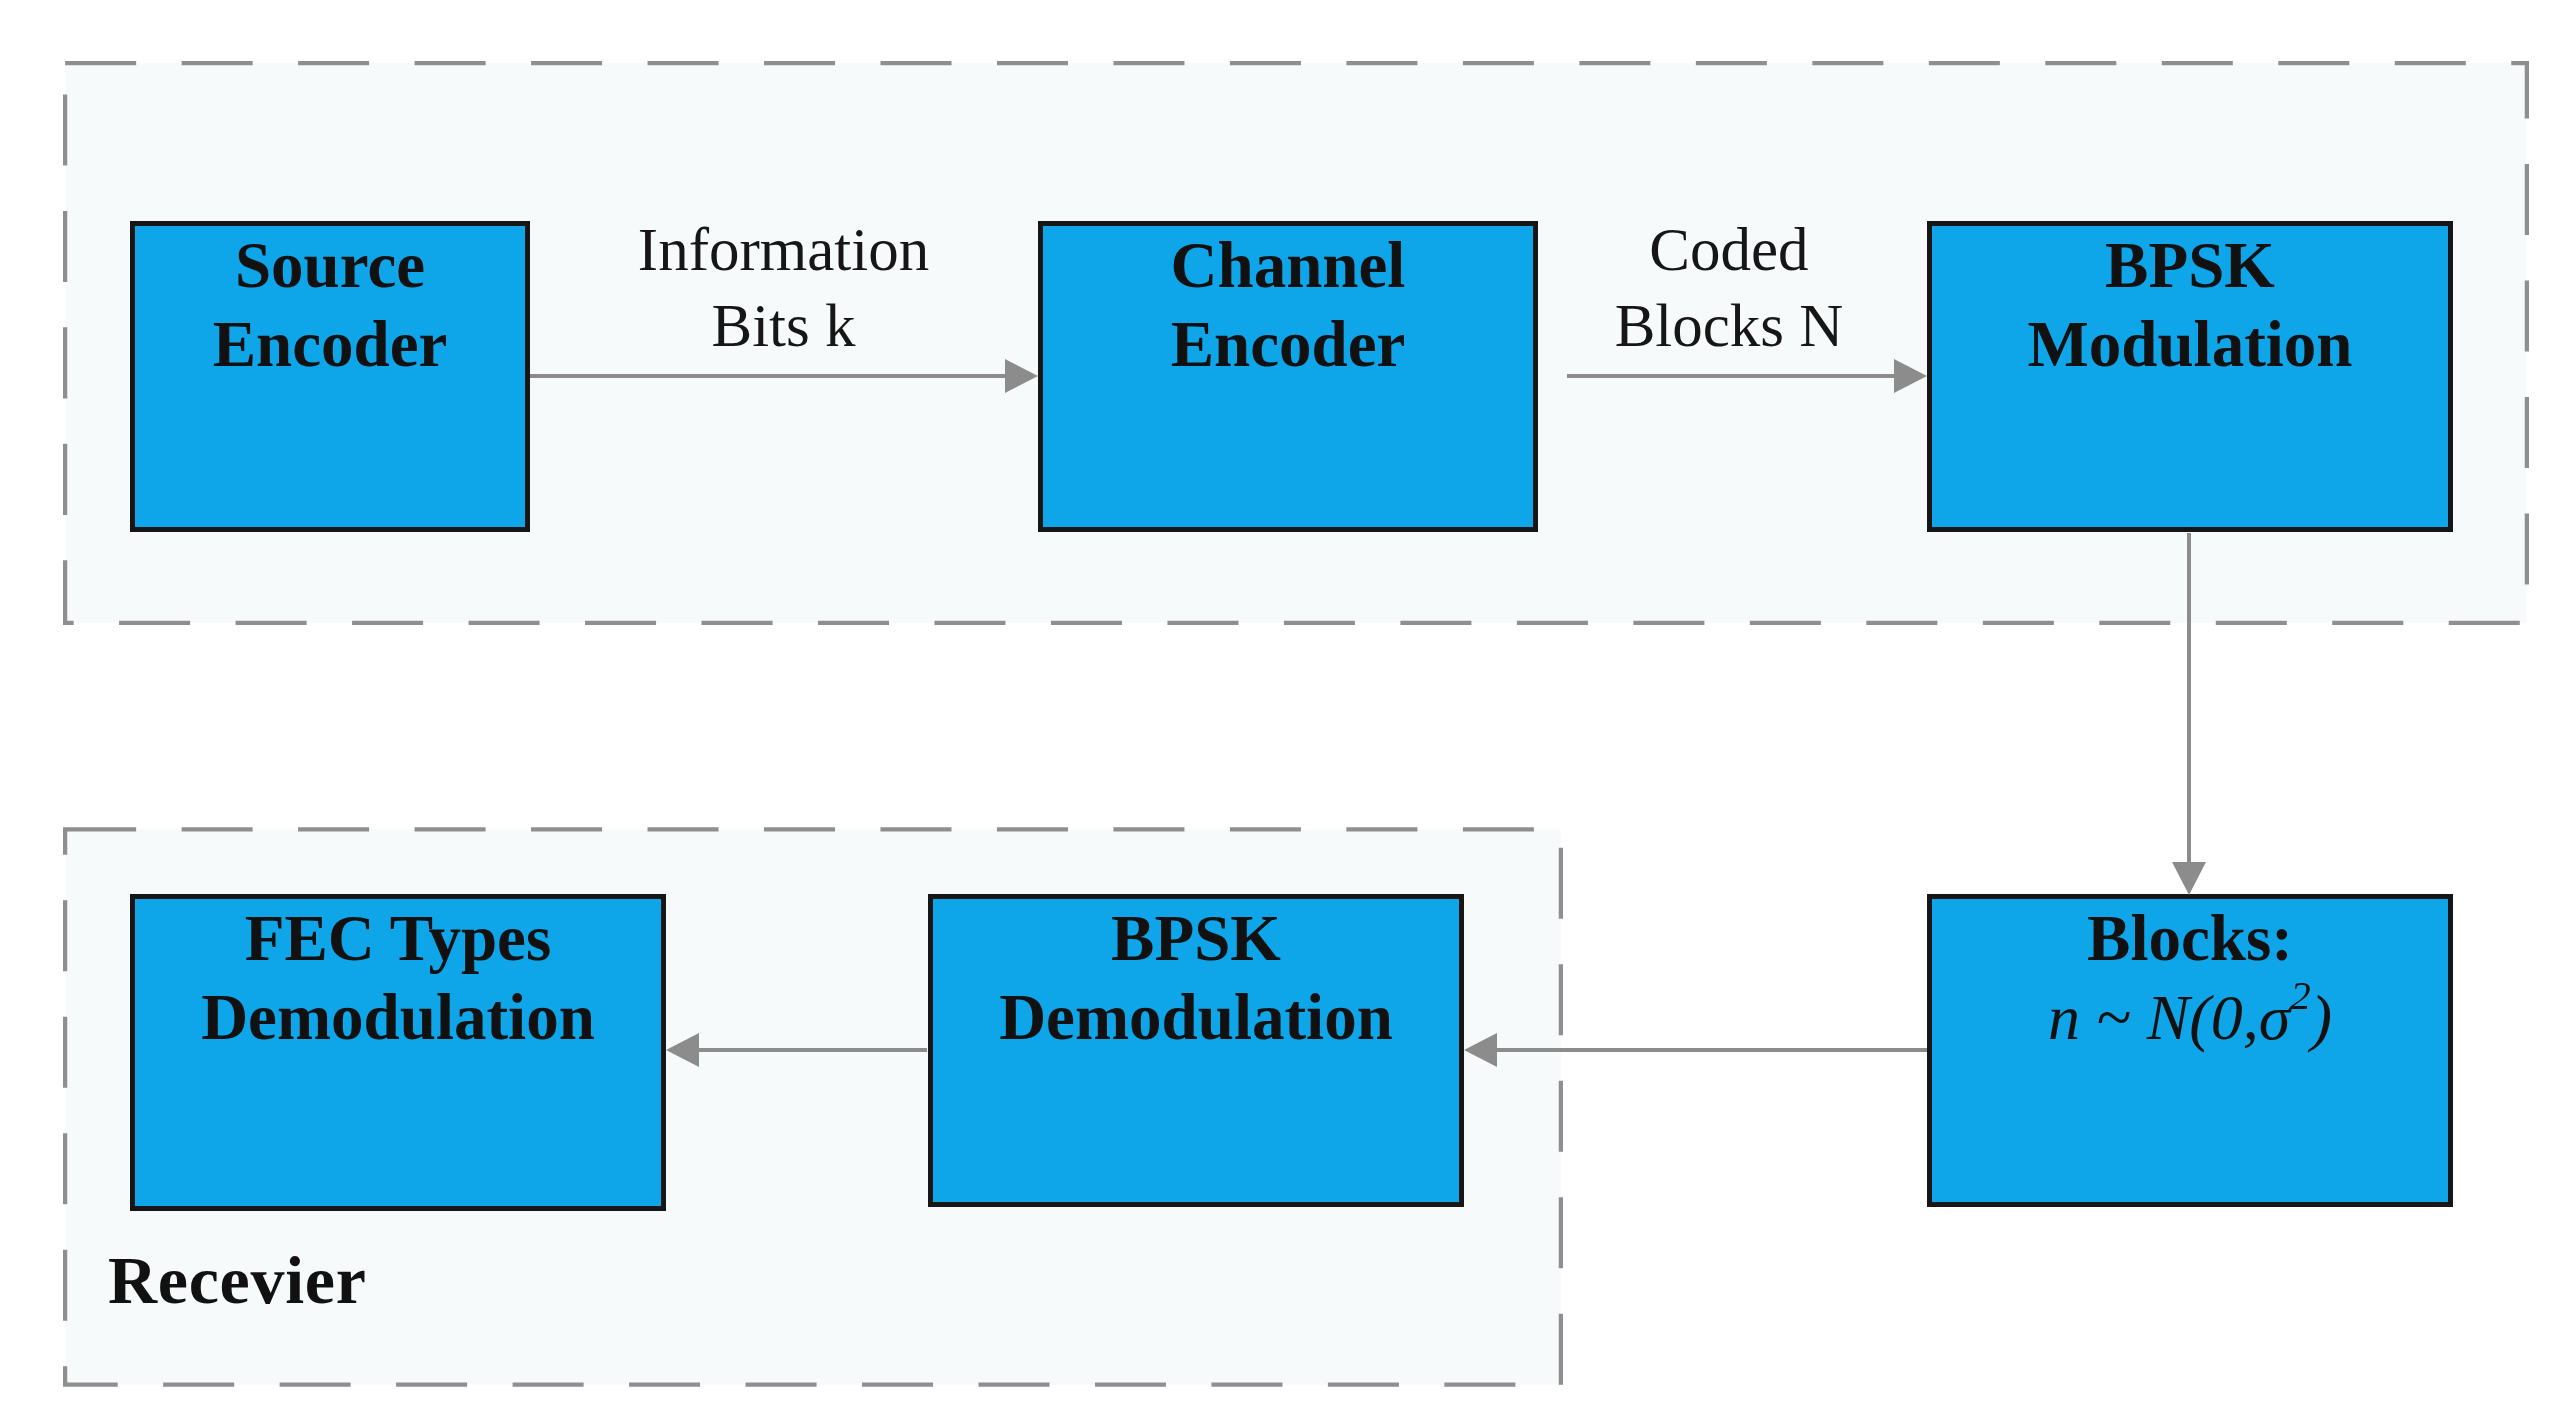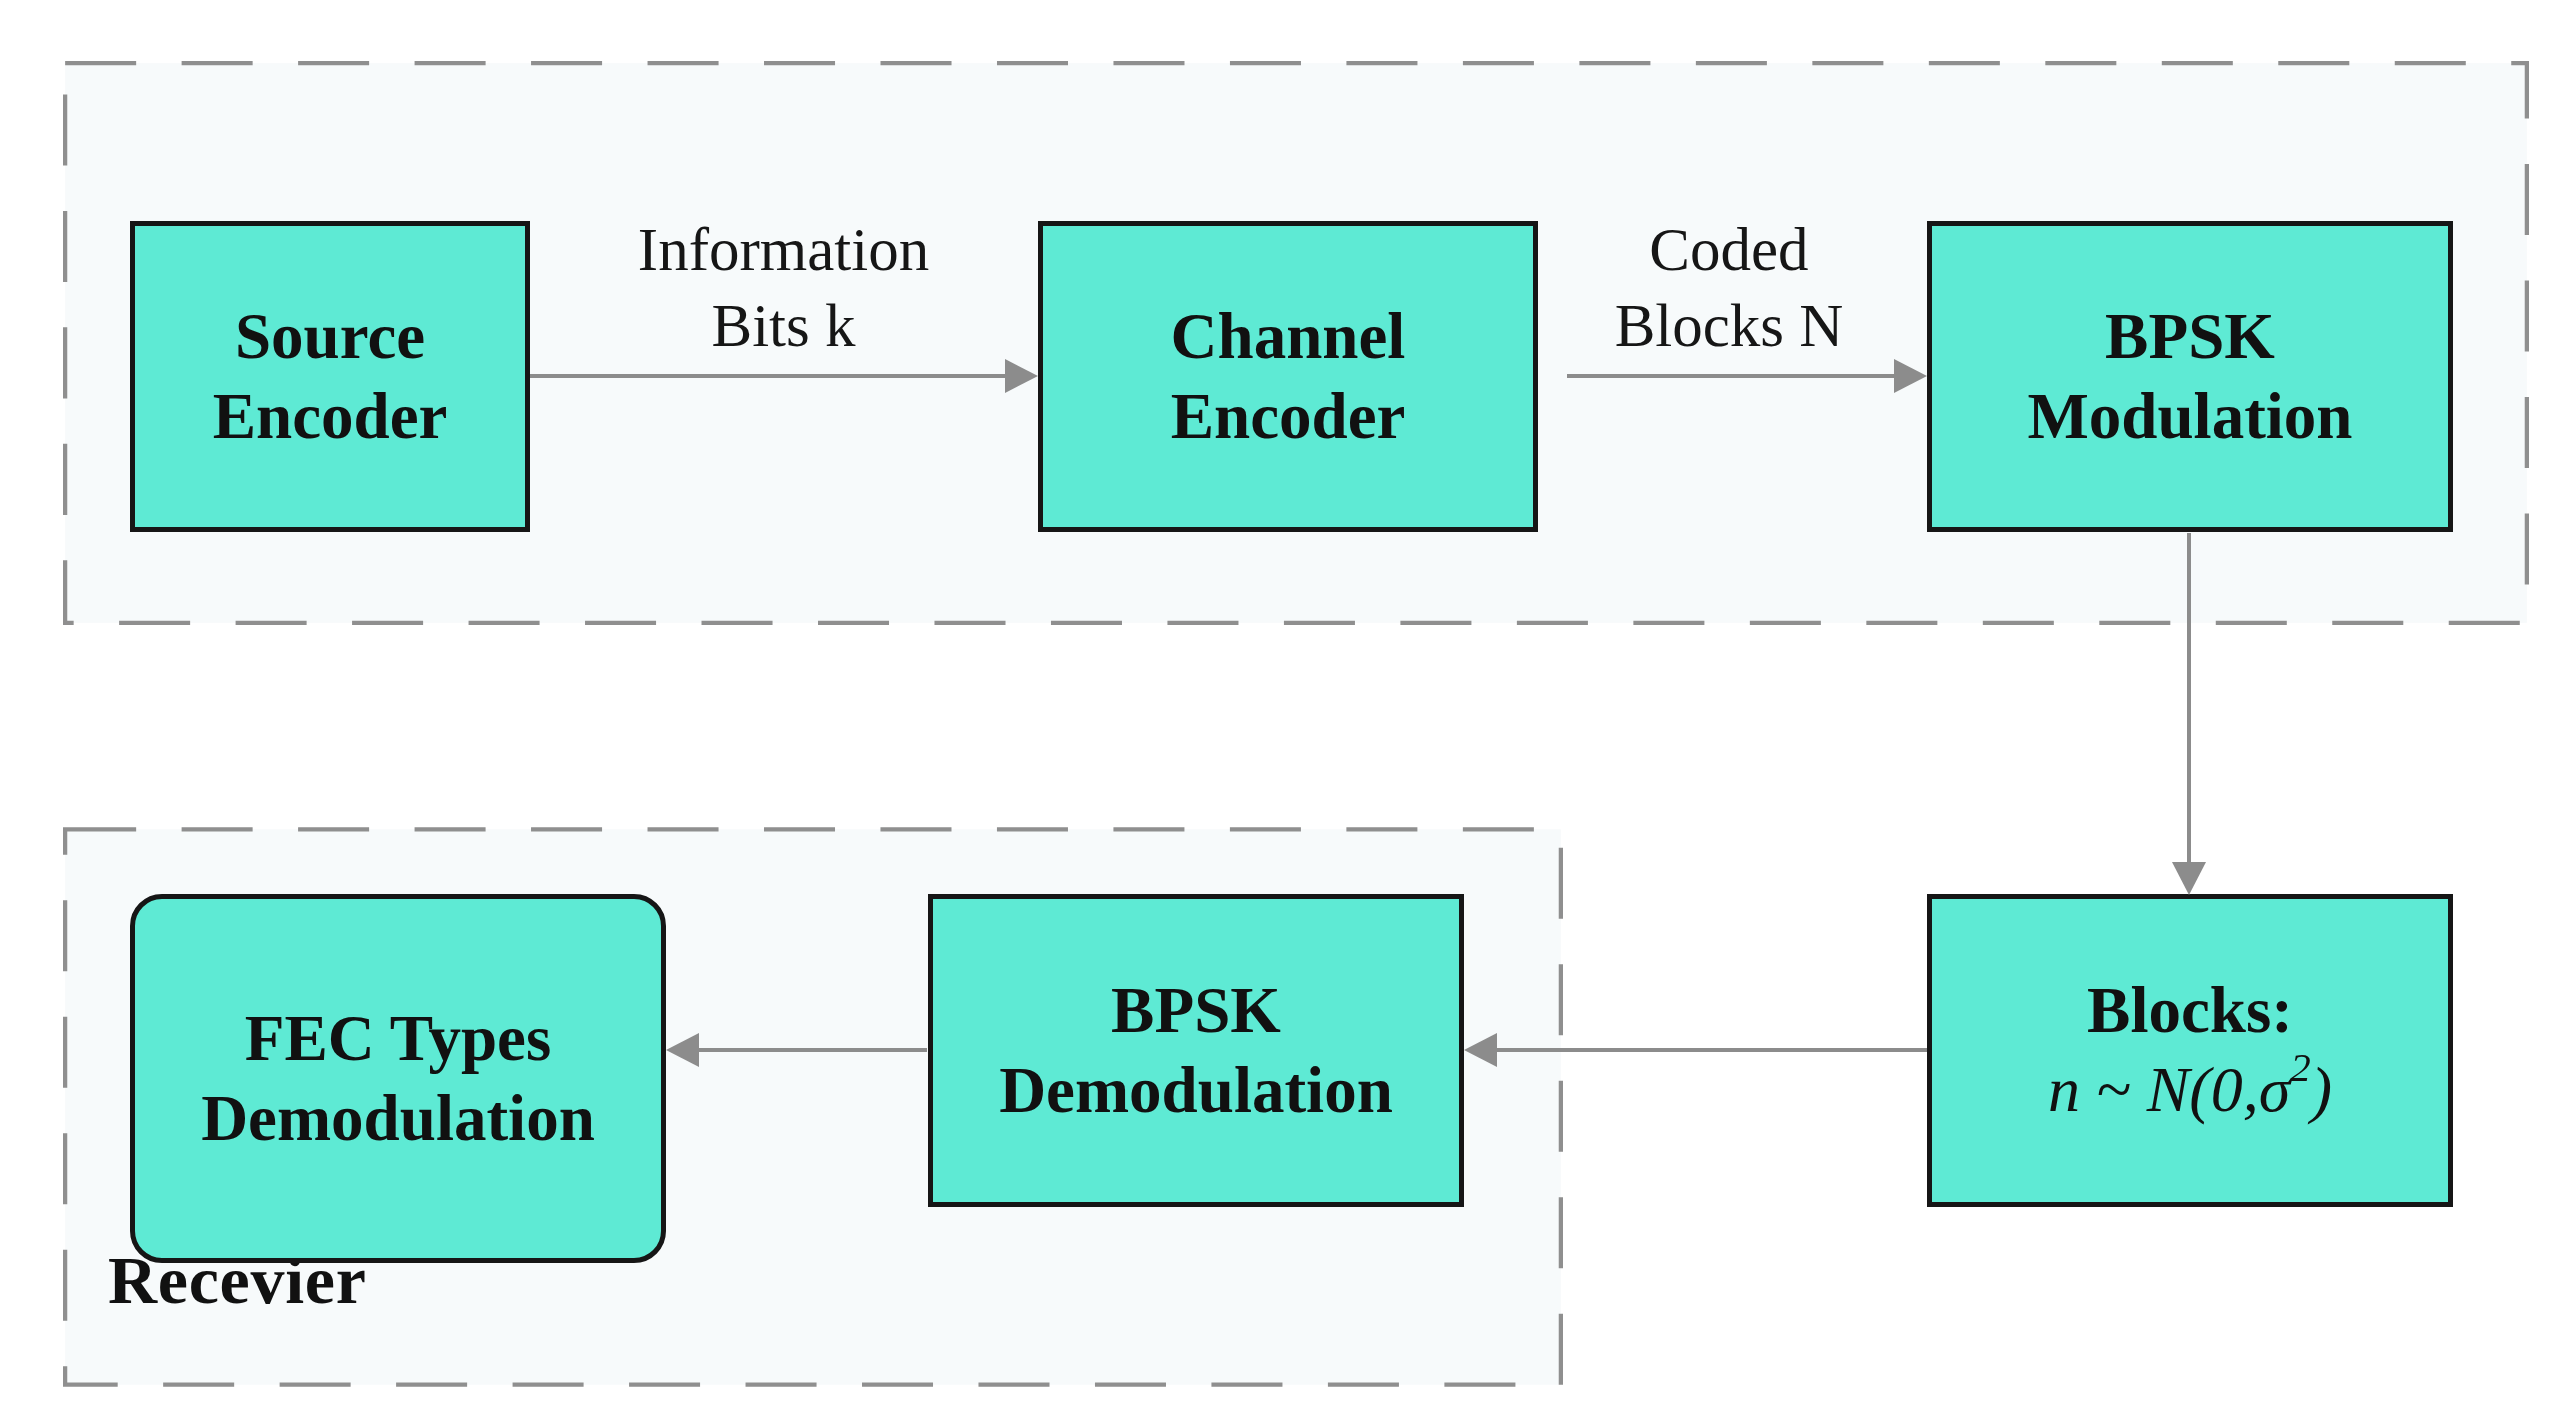--- a/index.html
+++ b/index.html
@@ -20,25 +20,24 @@
     position: absolute;
     font-size: 68px;
     font-weight: bold;
     letter-spacing: 0.7px;
     white-space: nowrap;
   }
   .block {
     position: absolute;
     box-sizing: border-box;
     border: 5px solid #161616;
-    background: #5eead4;
+    background: #0ea5e9;
     display: flex;
     flex-direction: column;
     align-items: center;
-    justify-content: center;
     text-align: center;
   }
   .block .bl {
     display: block;
     font-size: 65px;
     font-weight: bold;
     line-height: 1.22;
     white-space: nowrap;
   }
   .block .formula {
@@ -86,21 +85,21 @@
   
   #tx-region  { left: 63px;  top: 61px;   width: 2466px; height: 564px; }
   #rx-region  { left: 63px;  top: 827px; width: 1500px; height: 560px; }
   #tx-title   { left: 108px; top: 91px; }
   #rx-title   { left: 108px; top: 1241px; }
 
   
   #box-source  { left: 130px;  top: 221px;  width: 400px; height: 311px; }
   #box-chenc   { left: 1038px; top: 221px;  width: 500px; height: 311px; }
   #box-mod     { left: 1927px; top: 221px;  width: 526px; height: 311px; }
-  #box-fec     { left: 130px;  top: 894px; width: 536px; height: 369px; border-radius: 32px; }
+  #box-fec     { left: 130px;  top: 894px; width: 536px; height: 317px; }
   #box-demod   { left: 928px; top: 894px; width: 536px; height: 313px; }
   #box-channel { left: 1927px; top: 894px; width: 526px; height: 313px; }
 
   
   #label-info  { left: 535px;  top: 212px; width: 497px; }
   #label-coded { left: 1516px; top: 212px; width: 426px; }
 
   
   #arrow1-line { left: 530px;  top: 374px;  width: 479px; }
   #arrow1-head { left: 1005px; top: 359px; }

